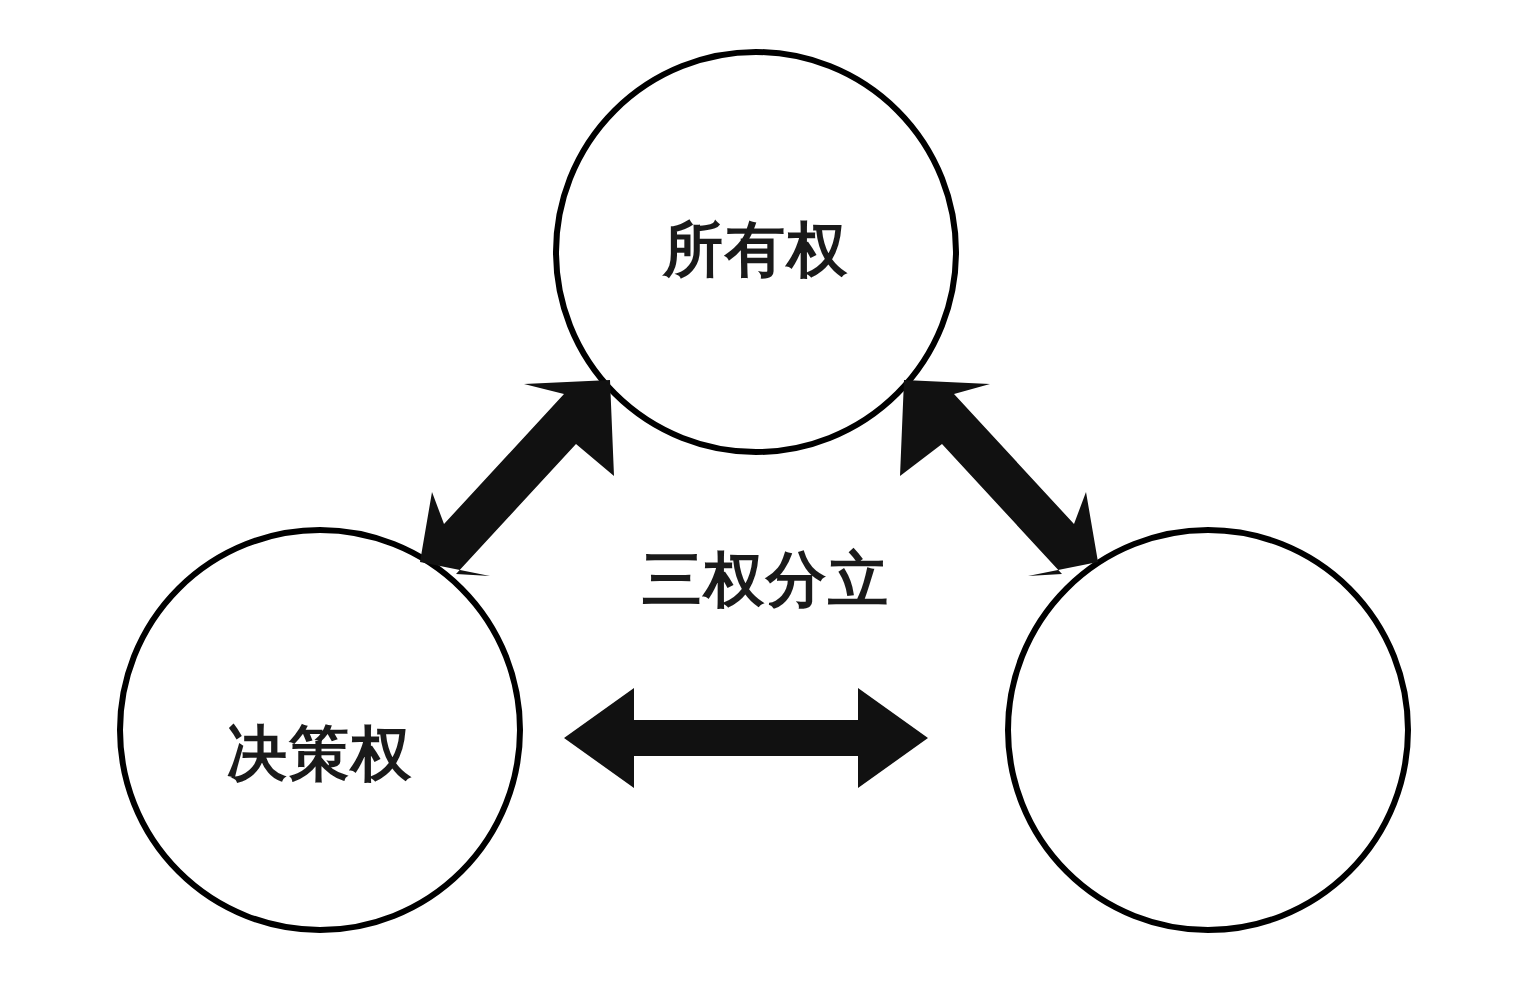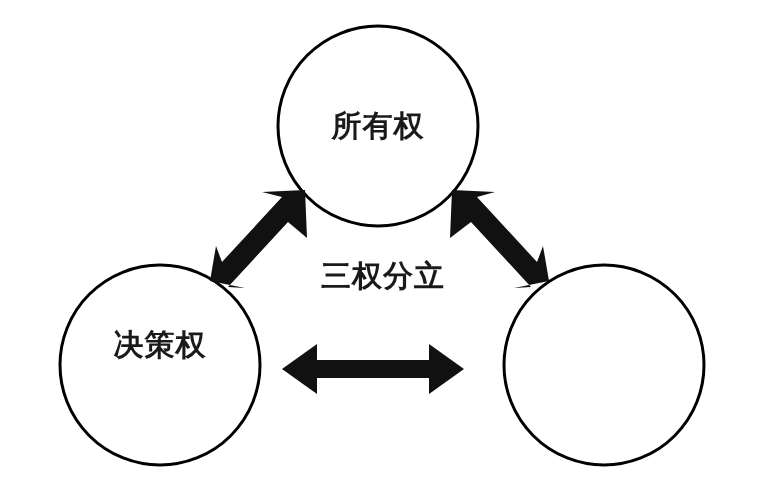--- a/index.html
+++ b/index.html
@@ -113,18 +113,18 @@
                        429,394
                        429,378
                        317,378
                        317,394"></polygon>
     </g>
 
   </svg>
 
   <div class="node-label" style="left:378px; top:126px;">所有权</div>
 
-  <div class="node-label" style="left:160px; top:345px;text-align:center;">决策权</div>
+  <div class="node-label" style="left:160px; top:378px;text-align:center;">决策权</div>
 
 
-  <div class="center-label" style="left:383px; top:276px;text-align:right;">三权分立</div>
+  <div class="center-label" style="left:383px; top:291px;text-align:right;">三权分立</div>
 
 </div>
 
 </body></html>

